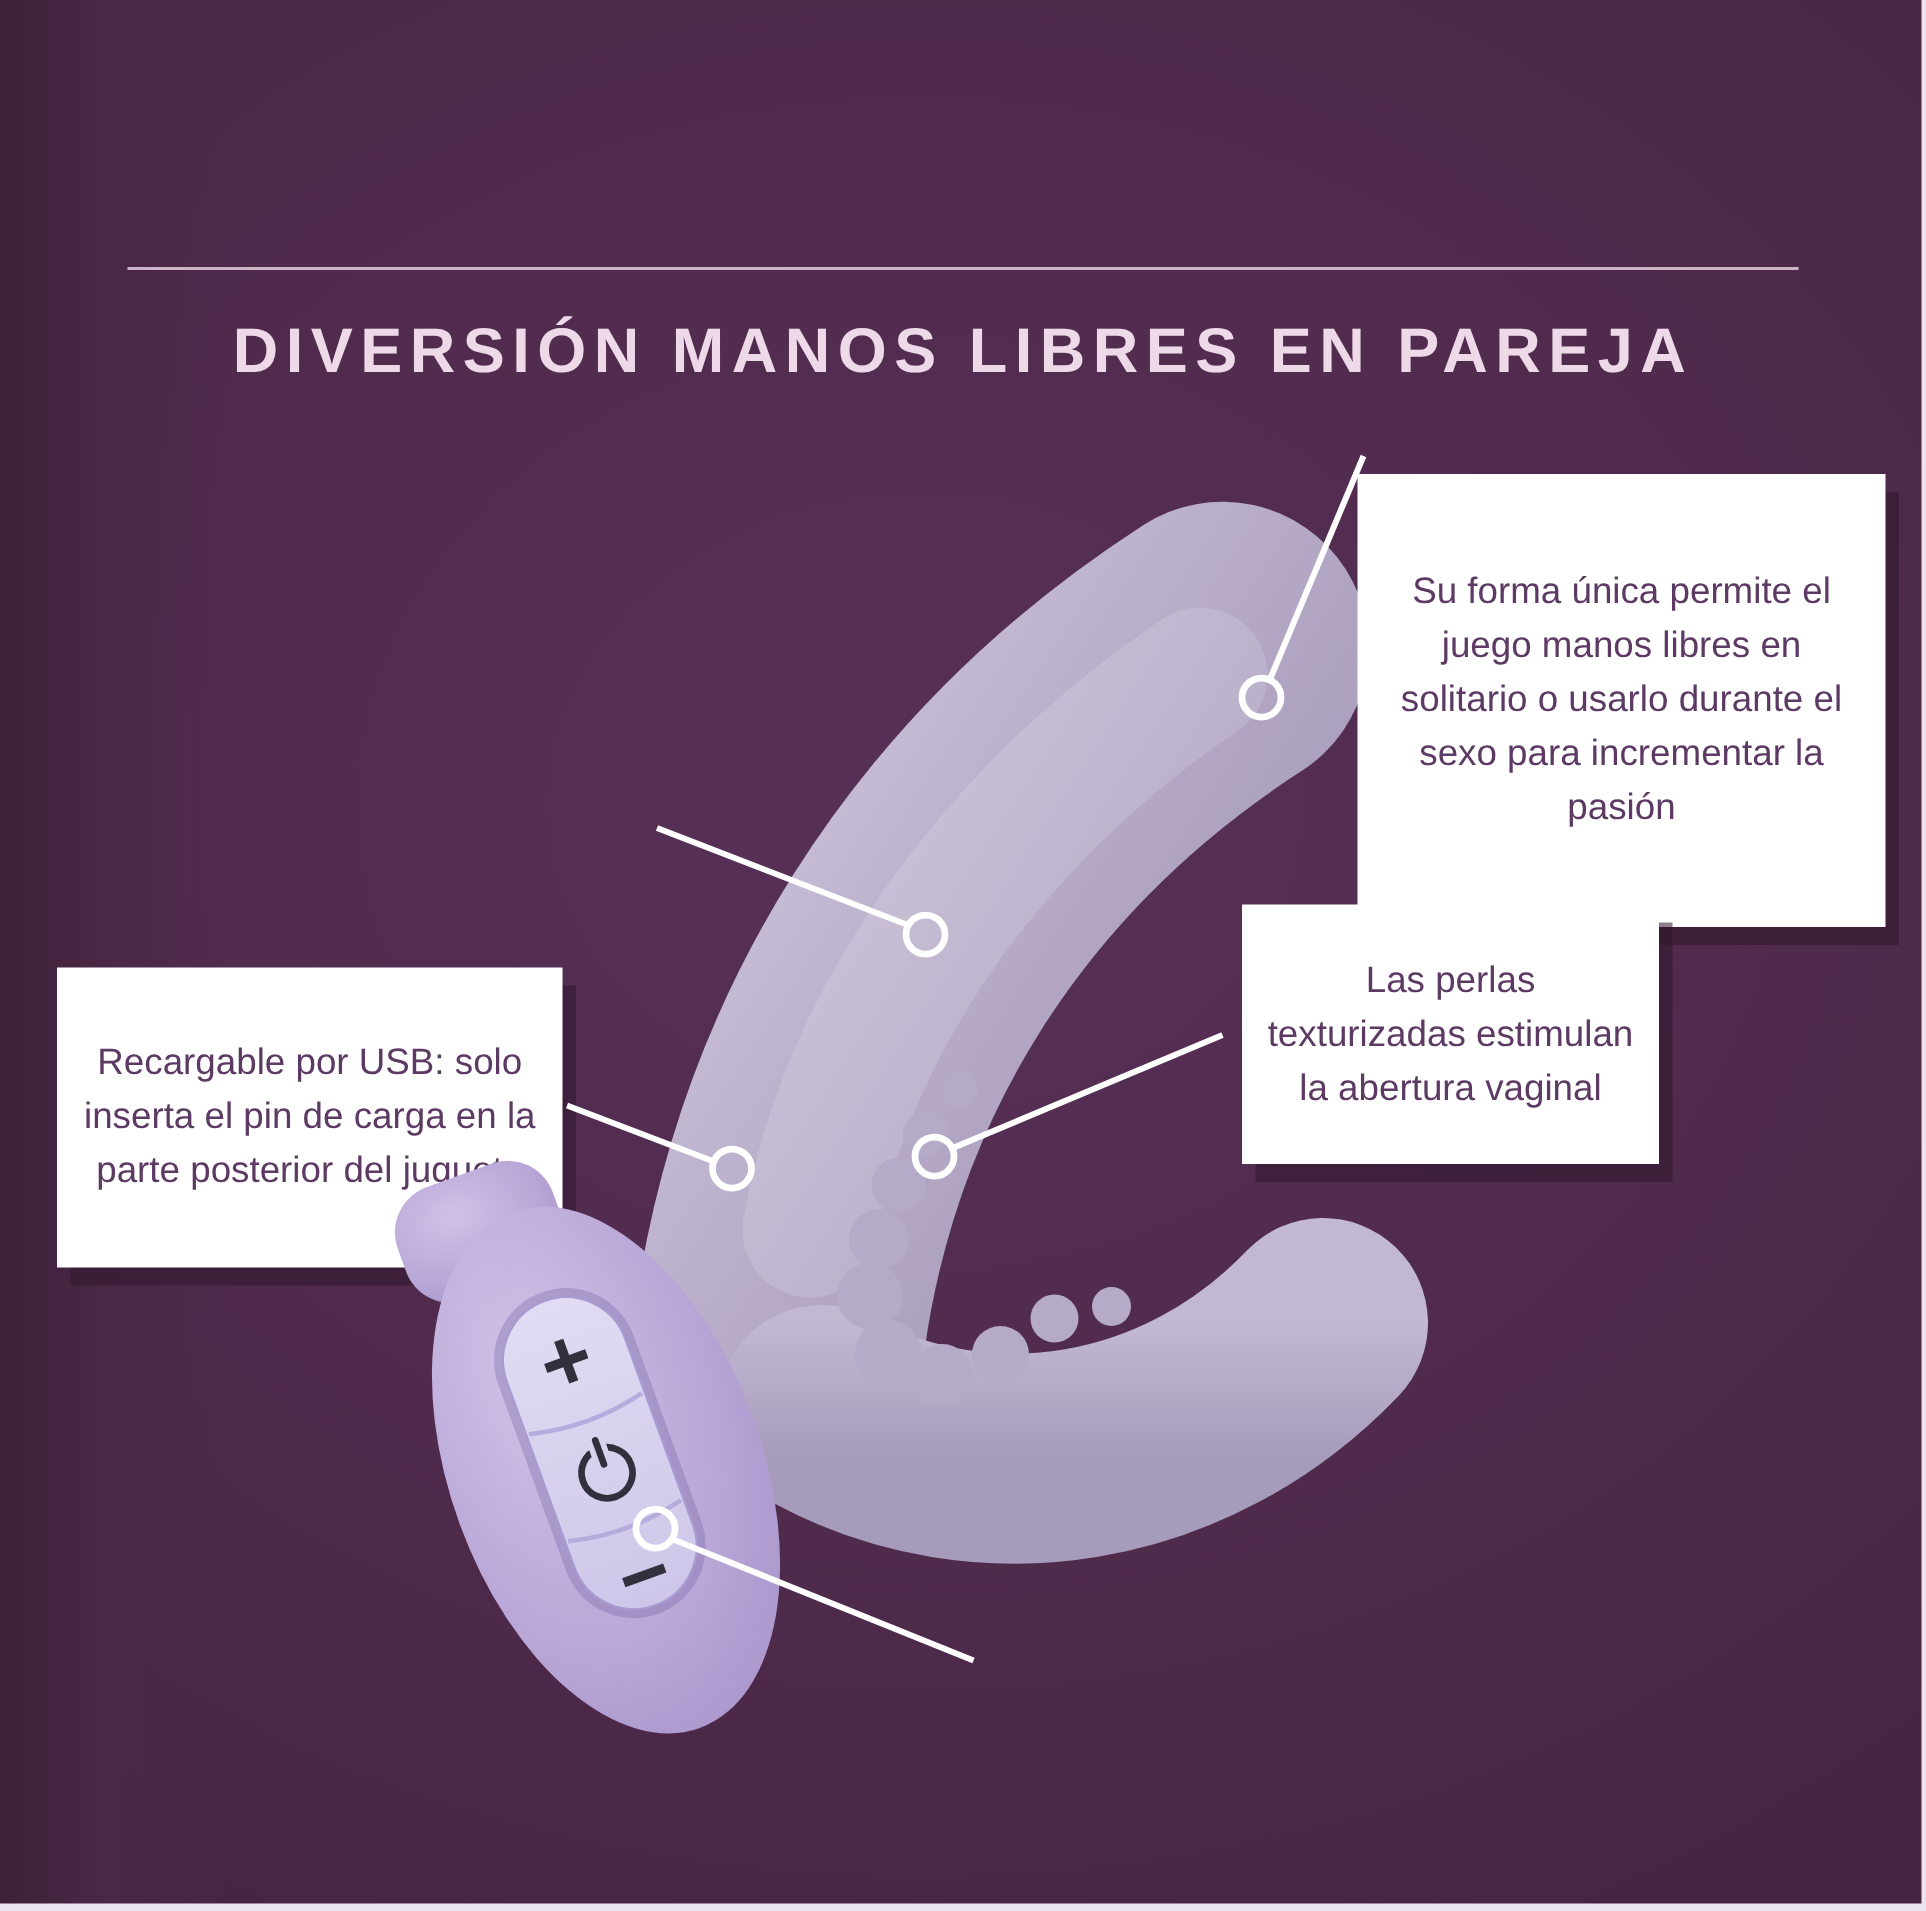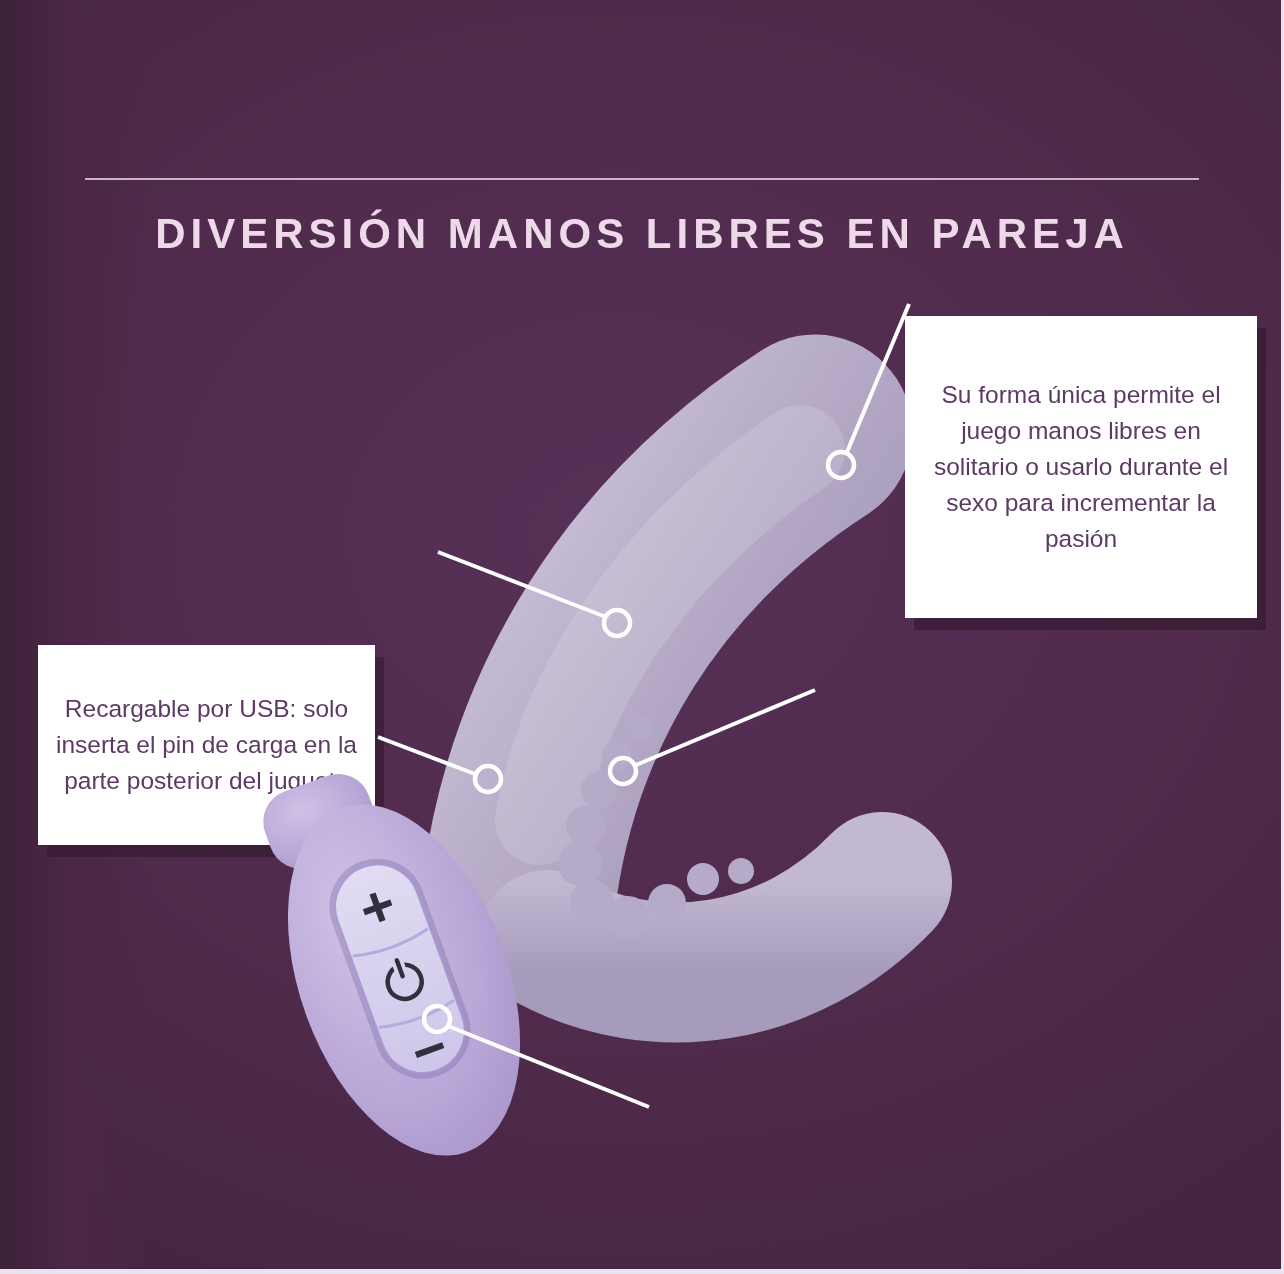--- a/index.html
+++ b/index.html
@@ -95,20 +95,23 @@
       <circle cx="741" cy="871" r="13"></circle>
     </g>
   </svg>
 
   <div class="divider"></div>
   <div class="subtitle">DIVERSIÓN MANOS LIBRES EN PAREJA</div>
 
   <div class="box box-handsfree">
     <span>Su forma única permite el juego manos libres en solitario o usarlo durante el sexo para incrementar la pasión</span>
   </div>
+  <div class="box box-beads">
+    <span>Las perlas texturizadas estimulan la abertura vaginal</span>
+  </div>
   <div class="box box-charging">
     <span>Recargable por USB: solo inserta el pin de carga en la parte posterior del juguete</span>
   </div>
 
   <svg class="layer layer-front" viewBox="0 0 1284 1274">
 
     <g transform="translate(404,980) rotate(-20)">
       <rect x="-80" y="-218" width="110" height="80" rx="32" fill="url(#remG)"></rect>
       <ellipse cx="0" cy="0" rx="104" ry="183" fill="url(#remG)"></ellipse>
       <rect x="-48" y="-126" width="96" height="228" rx="48" fill="rgba(110,90,155,0.30)"></rect>

